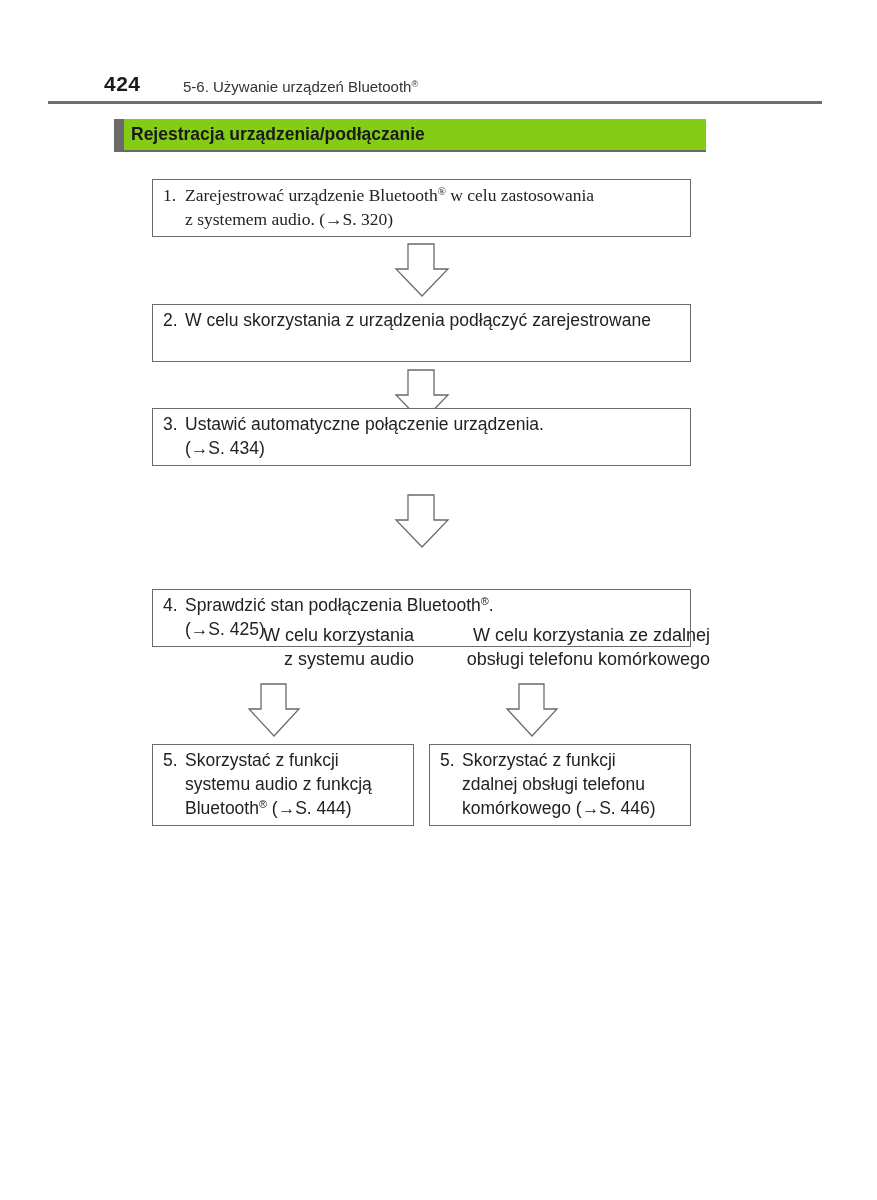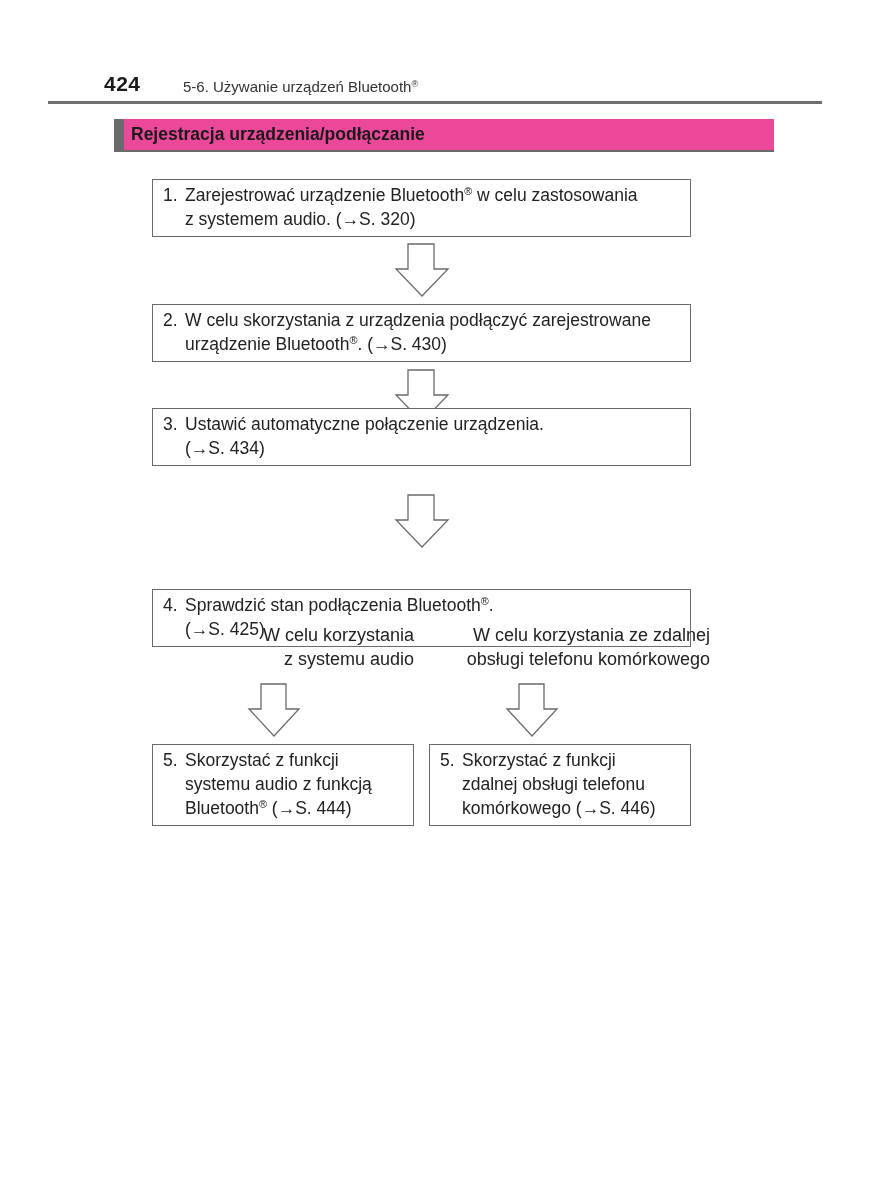--- a/index.html
+++ b/index.html
@@ -3,21 +3,21 @@
   <meta charset="utf-8">
   <style>
     html, body { margin: 0; padding: 0; background: #ffffff; }
     body { width: 877px; height: 1200px; position: relative; overflow: hidden;
            font-family: "Liberation Sans", sans-serif; color: #222222; }
     .abs { position: absolute; }
     .page-num { left: 104px; top: 72px; font-size: 21px; font-weight: bold; color: #1a1a1a; letter-spacing: 0.5px; }
     .chapter { left: 183px; top: 78px; font-size: 15px; color: #333333; }
     .chapter sup, .box sup { font-size: 0.62em; vertical-align: 0.55em; line-height: 0; }
     .head-rule { left: 48px; top: 101px; width: 774px; height: 3px; background: #6e6e6e; }
-    .section-bar { left: 114px; top: 119px; width: 660px; height: 31px; background: #ec4899;
+    .section-bar { left: 114px; top: 119px; width: 592px; height: 31px; background: #84cc16;
                    border-bottom: 2px solid #6a6a6a; }
     .section-accent { position: absolute; left: 0; top: 0; width: 10px; height: 100%; background: #6a6a6a; }
     .section-title { position: absolute; left: 17px; top: 5px; font-size: 17.5px; font-weight: bold; color: #1a1a1a; }
     .box { position: absolute; box-sizing: border-box; border: 1.5px solid #6a6a6a; background: #fff;
            font-size: 17.5px; line-height: 24px; color: #222; padding: 3px 10px 0 10px; }
     .box .num { display: inline-block; width: 22px; }
     .box .line { white-space: nowrap; }
     .box .indent { padding-left: 22px; }
     .branch-label { position: absolute; font-size: 18px; line-height: 24px; text-align: right; color: #222; white-space: nowrap; }
     svg.arrow { position: absolute; overflow: visible; }
@@ -27,32 +27,31 @@
 
 <div class="abs page-num">424</div>
 <div class="abs chapter"><span>5-6. Używanie urządzeń Bluetooth</span><sup>®</sup></div>
 <div class="abs head-rule"></div>
 
 <div class="abs section-bar">
   <div class="section-accent"></div>
   <div class="section-title">Rejestracja urządzenia/podłączanie</div>
 </div>
 
-<div class="box" style="left:152px; top:179px; width:539px; height:58px;">
+<div class="box" style="left:152px; top:179px; width:539px; height:58px;font-family:Liberation Serif, serif;">
   <div class="line"><span class="num">1.</span><span>Zarejestrować urządzenie Bluetooth</span><sup>®</sup><span> w celu zastosowania</span></div>
   <div class="line indent">z systemem audio. (→S. 320)</div>
 </div>
 
 <svg class="arrow" style="left:396px; top:244px;" width="54" height="54" viewBox="0 0 54 54">
   <polygon points="12,0 38,0 38,25 52,25 26,52 0,25 12,25" fill="#fff" stroke="#6a6a6a" stroke-width="1.3"></polygon>
 </svg>
 
 <div class="box" style="left:152px; top:304px; width:539px; height:58px;">
   <div class="line"><span class="num">2.</span><span>W celu skorzystania z urządzenia podłączyć zarejestrowane</span></div>
-  <div class="line indent"><span>urządzenie Bluetooth</span><sup>®</sup><span>. (→S. 430)</span></div>
 </div>
 
 <svg class="arrow" style="left:396px; top:370px;" width="54" height="54" viewBox="0 0 54 54">
   <polygon points="12,0 38,0 38,25 52,25 26,52 0,25 12,25" fill="#fff" stroke="#6a6a6a" stroke-width="1.3"></polygon>
 </svg>
 
 <div class="box" style="left:152px; top:408px; width:539px; height:58px;">
   <div class="line"><span class="num">3.</span><span>Ustawić automatyczne połączenie urządzenia.</span></div>
   <div class="line indent">(→S. 434)</div>
 </div>

